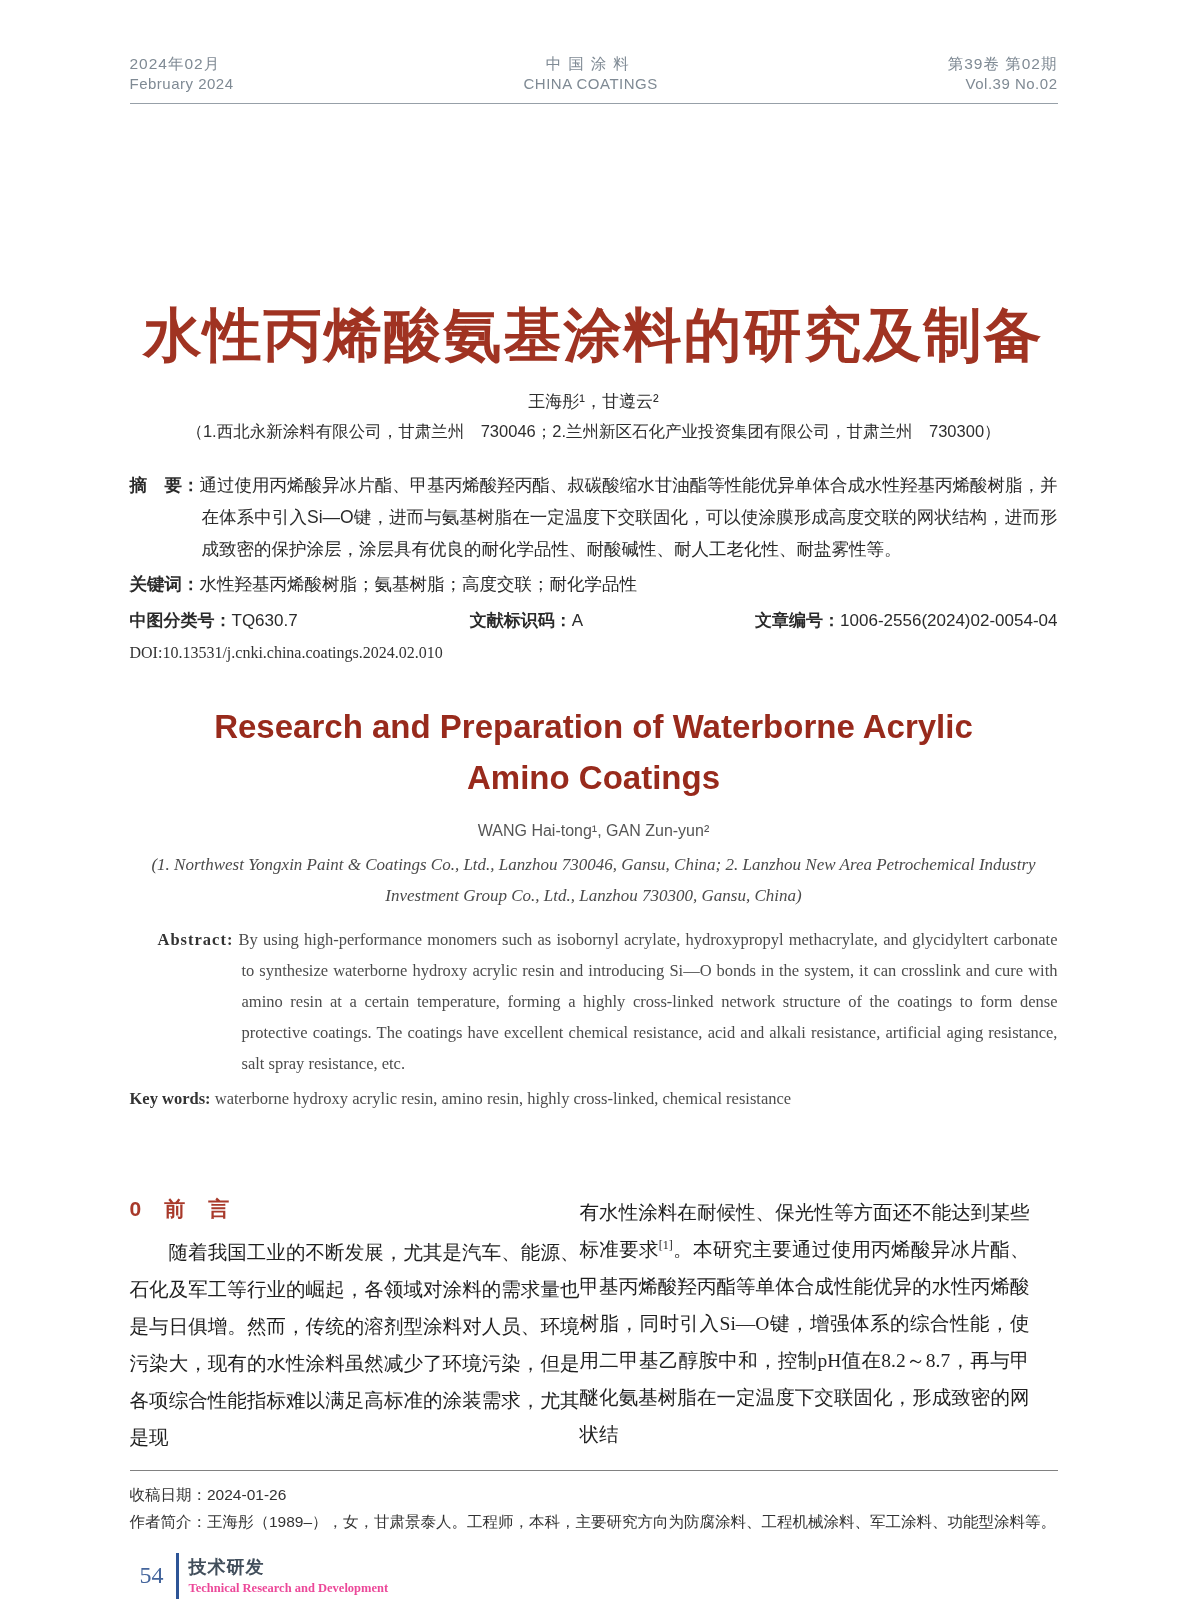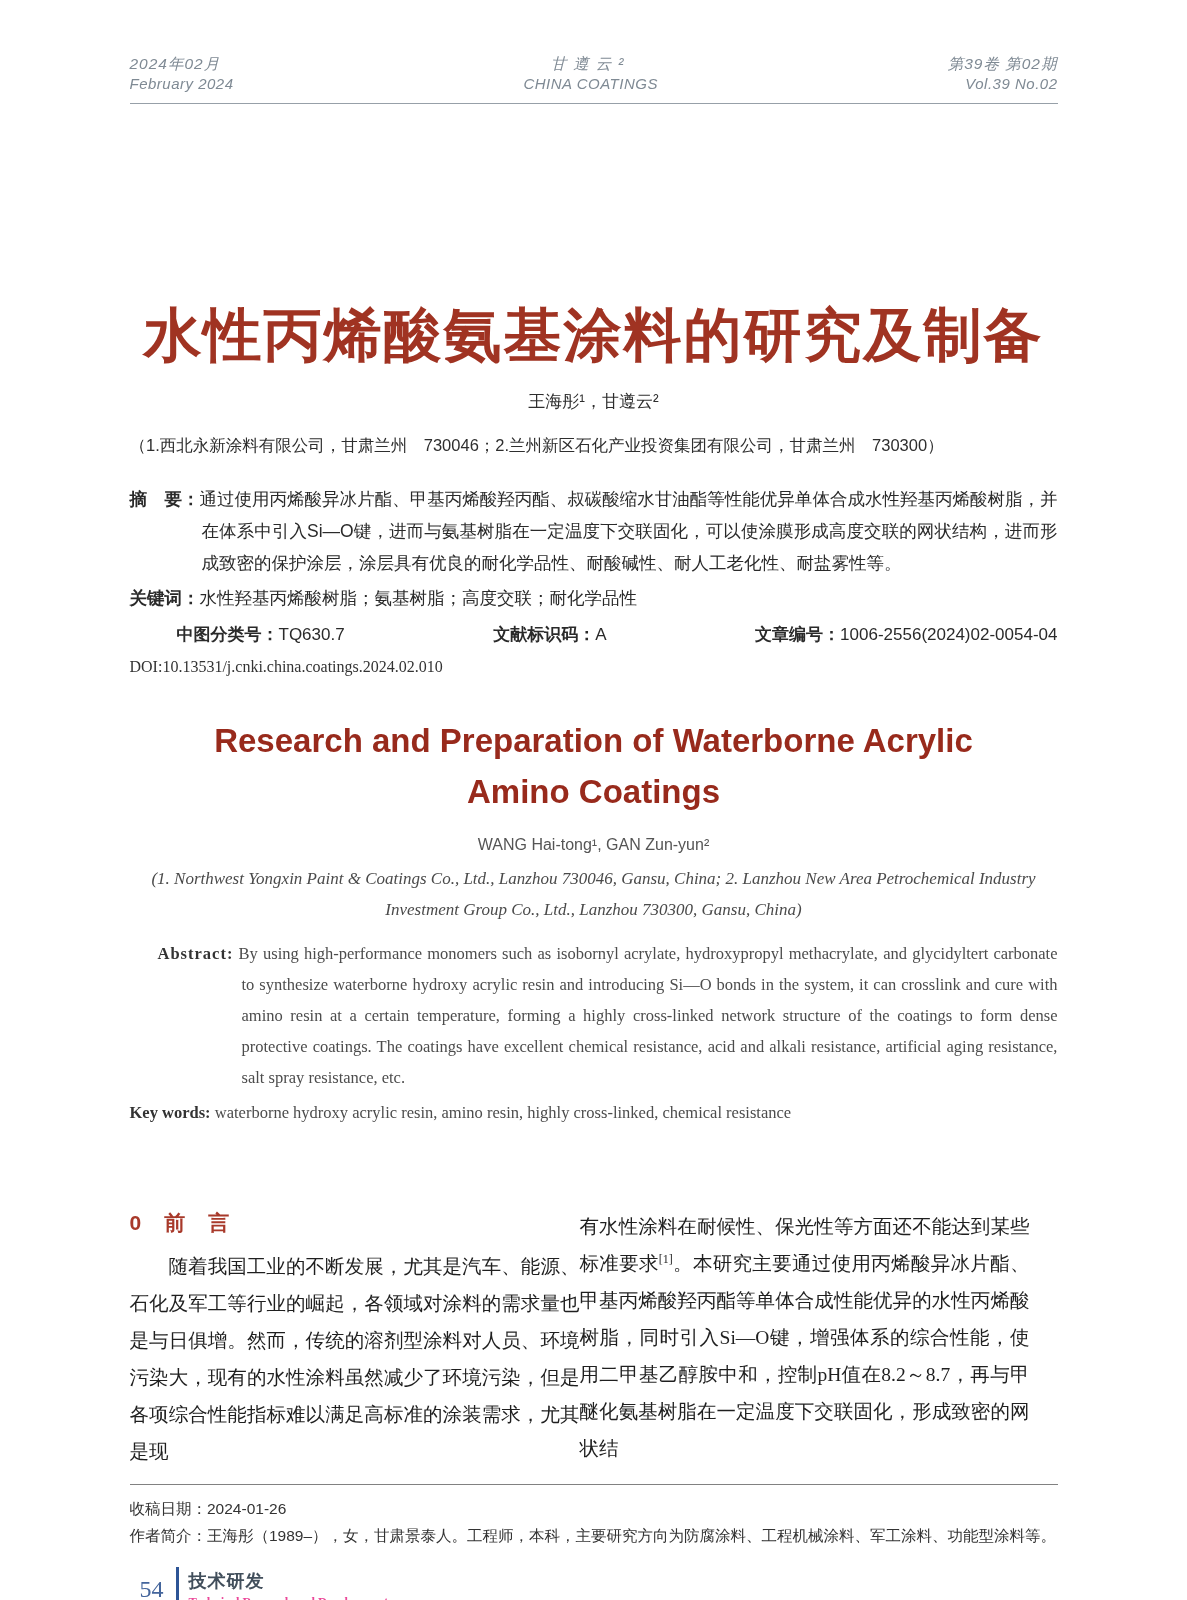--- a/index.html
+++ b/index.html
@@ -2,47 +2,47 @@
 <html lang="zh"><head>
 <meta charset="utf-8">
 <style>
   * { margin:0; padding:0; box-sizing:border-box; }
   html,body { background:#ffffff; }
   body { font-family:"Liberation Sans", sans-serif; color:#222; }
   .page { width:1187px; height:1600px; margin:0 auto; background:#fff; overflow:hidden; position:relative; }
   .content { width:928px; margin:0 auto; }
 
   
-  .running-head { padding-top:54px;font-style:italic; }
+  .running-head { padding-top:54px; }
   .rh-inner { display:flex; justify-content:space-between; align-items:flex-end;
               border-bottom:1px solid #97a0a8; padding-bottom:9px; color:#7f8a94; }
   .rh-col { line-height:20px; font-size:15.5px; }
   .rh-left { text-align:left; }
   .rh-center { text-align:center; }
   .rh-right { text-align:right; }
   .rh-cn { letter-spacing:1px; }
   .rh-center .rh-cn { letter-spacing:7px; }
   .rh-en { font-size:15px; letter-spacing:.5px; }
 
   
   .cn-title { margin-top:196px; text-align:center; font-size:58px; font-weight:800;
               color:#a03322; letter-spacing:2px; line-height:1.2; }
   .authors-cn { margin-top:20px; text-align:center; font-size:17px; color:#2e2e2e; line-height:24px; }
-  .affil-cn { margin-top:19px; text-align:left; font-size:16.5px; color:#2e2e2e; line-height:24px; }
+  .affil-cn { margin-top:5px; text-align:center; font-size:16.5px; color:#2e2e2e; line-height:24px; }
 
   .hang { position:relative; text-align:justify; color:#2a2a2a; }
   .hang-label { font-weight:700; }
 
   .abstract-cn { margin-top:26px; font-size:17.5px; line-height:32px;
                  padding-left:72px; text-indent:-72px; }
   .keywords-cn { margin-top:4px; font-size:17.5px; line-height:30px; }
 
   .meta-row { margin-top:7px; display:flex; justify-content:space-between;
               font-size:17px; line-height:30px; color:#2a2a2a; }
-  .meta-label { font-weight:700;margin-left:47px; }
+  .meta-label { font-weight:700; }
 
   .doi-line { margin-top:5px; font-family:"Liberation Serif", serif; font-size:16px;
               color:#333; line-height:24px; }
 
   
   .en-title { margin-top:36px; text-align:center; font-family:Liberation Sans, sans-serif;
               font-weight:700; font-size:33px; color:#982a1c; line-height:51px;
               padding:0 70px; }
   .authors-en { margin-top:16px; text-align:center; font-size:16px; color:#555; line-height:24px; }
   .affil-en { margin-top:6px; text-align:center; font-family:"Liberation Serif", serif;
@@ -86,21 +86,21 @@
 <div class="page">
   <div class="content">
 
     <div class="running-head">
       <div class="rh-inner">
         <div class="rh-col rh-left">
           <div class="rh-cn">2024年02月</div>
           <div class="rh-en">February 2024</div>
         </div>
         <div class="rh-col rh-center">
-          <div class="rh-cn">甘遵云²</div>
+          <div class="rh-cn">中国涂料</div>
           <div class="rh-en">CHINA COATINGS</div>
         </div>
         <div class="rh-col rh-right">
           <div class="rh-cn">第39卷 第02期</div>
           <div class="rh-en">Vol.39 No.02</div>
         </div>
       </div>
     </div>
 
     <h1 class="cn-title">水性丙烯酸氨基涂料的研究及制备</h1>

